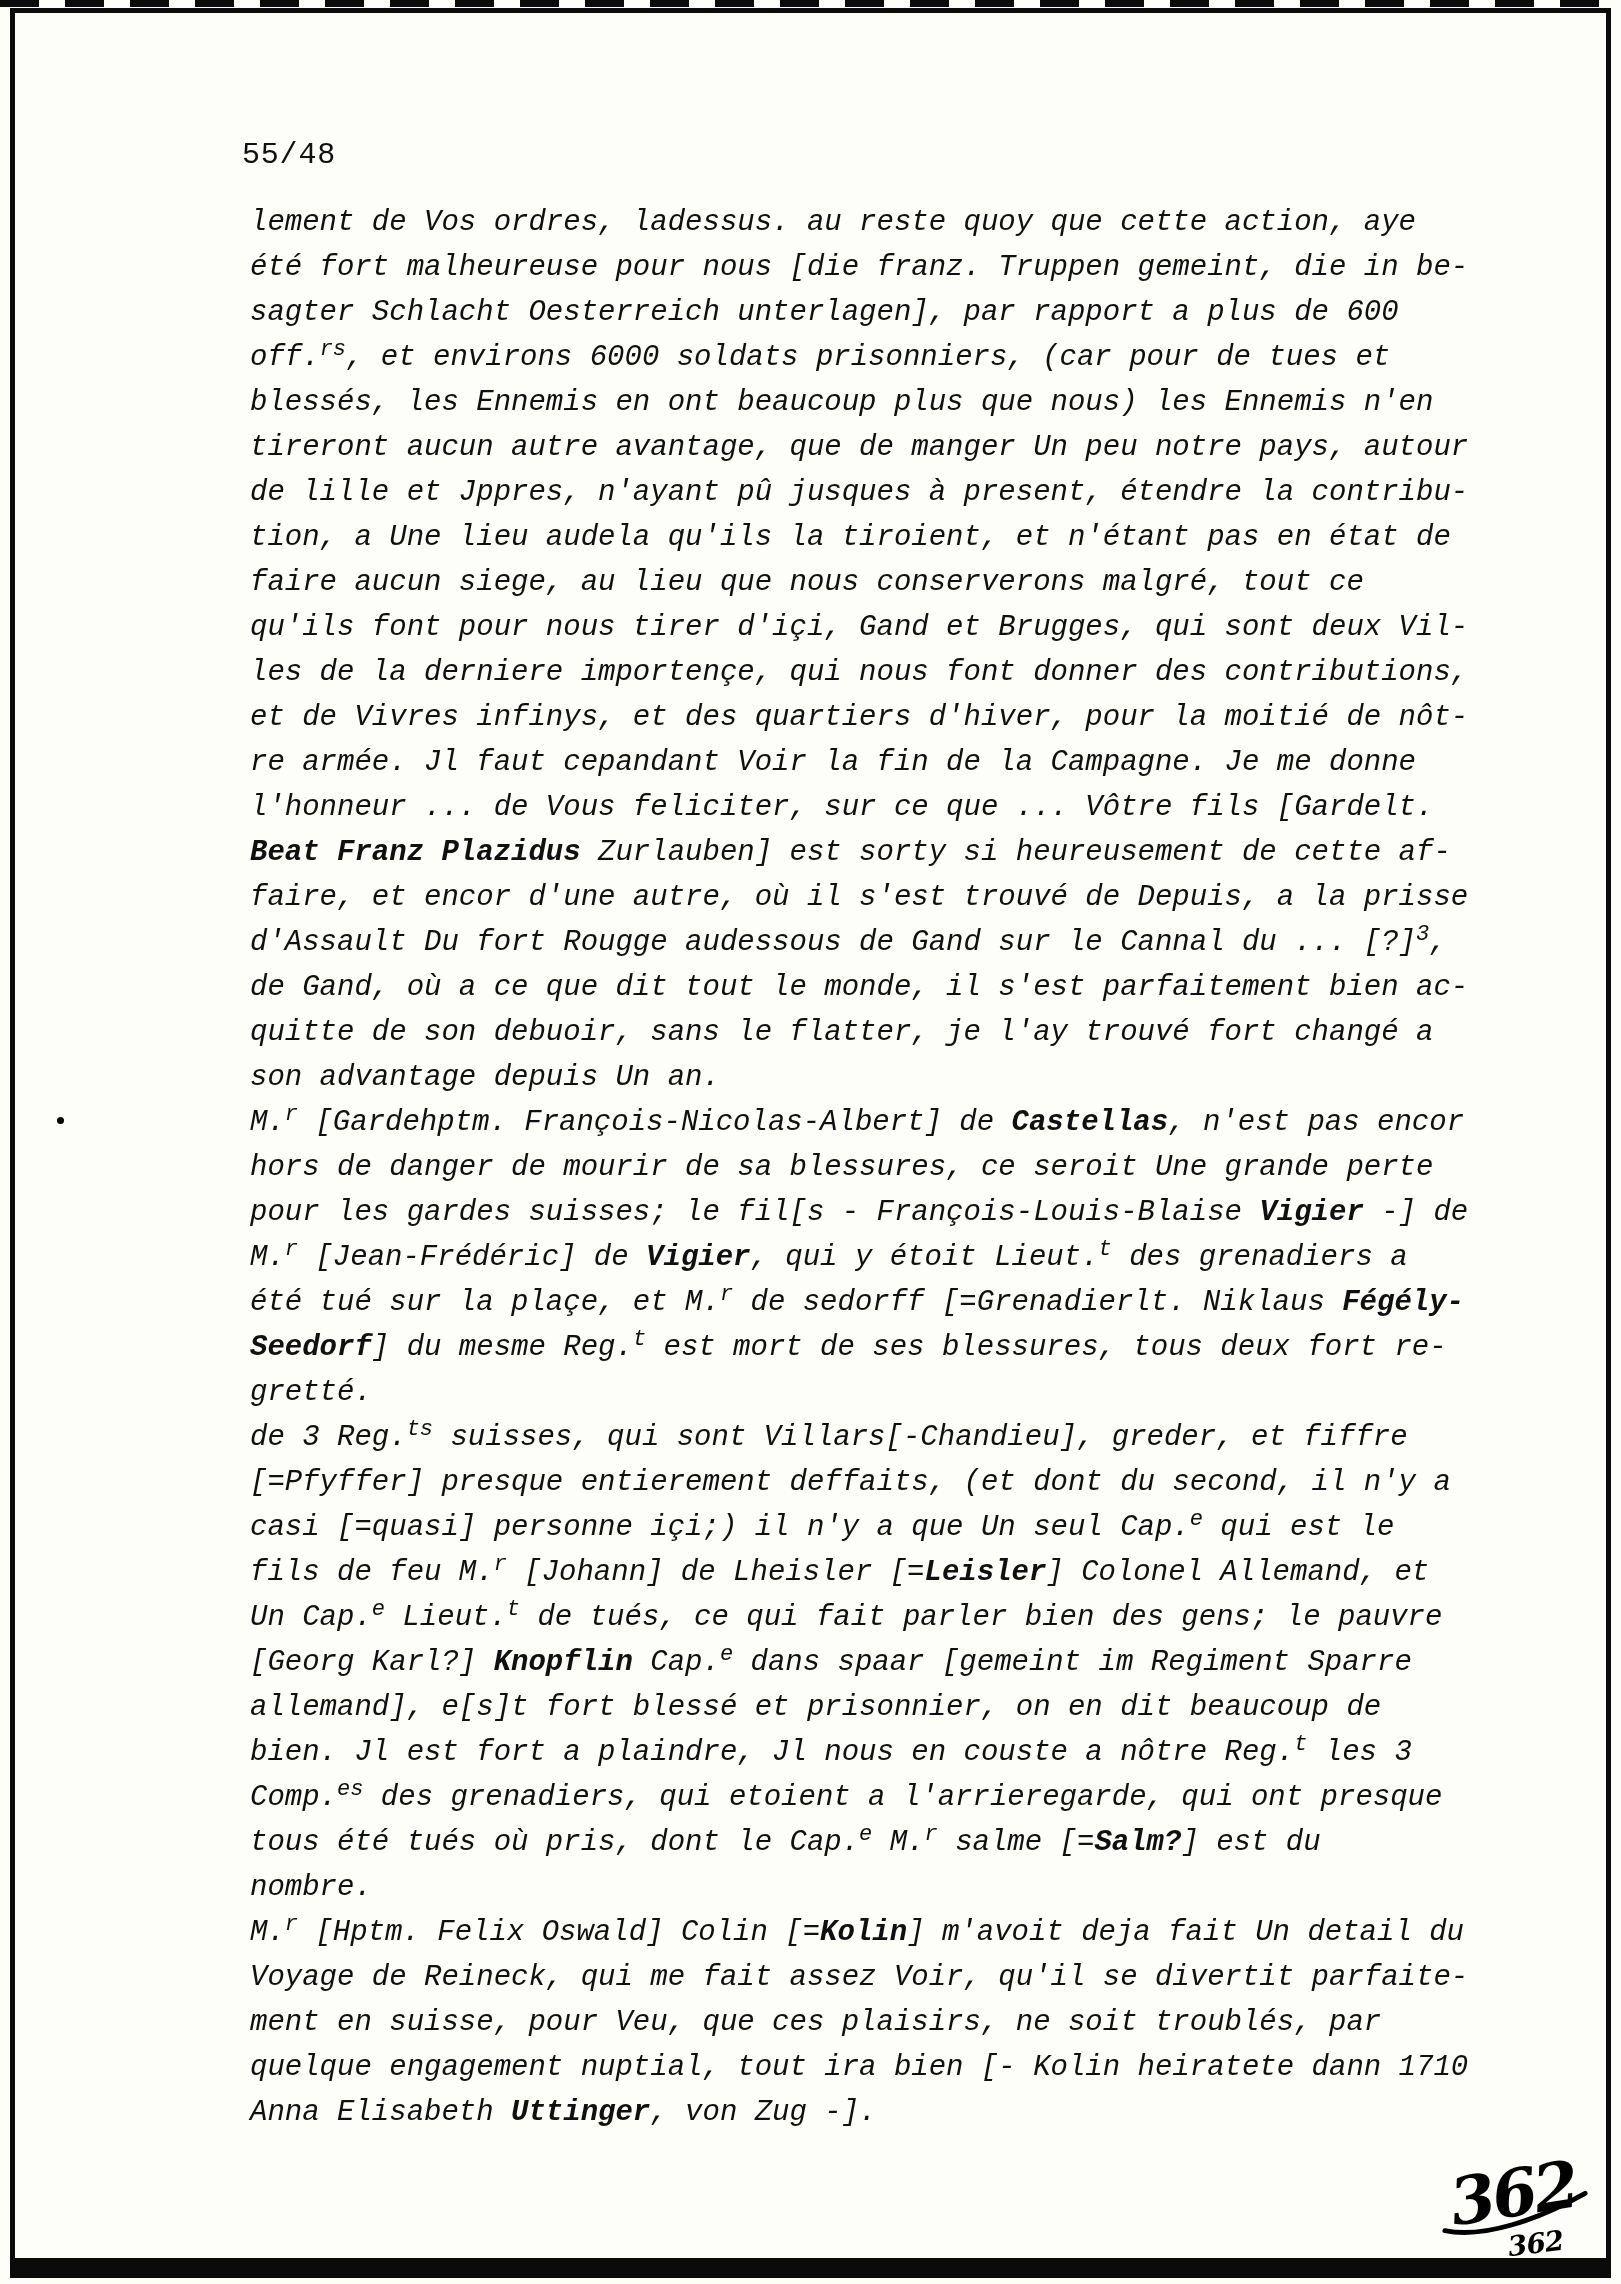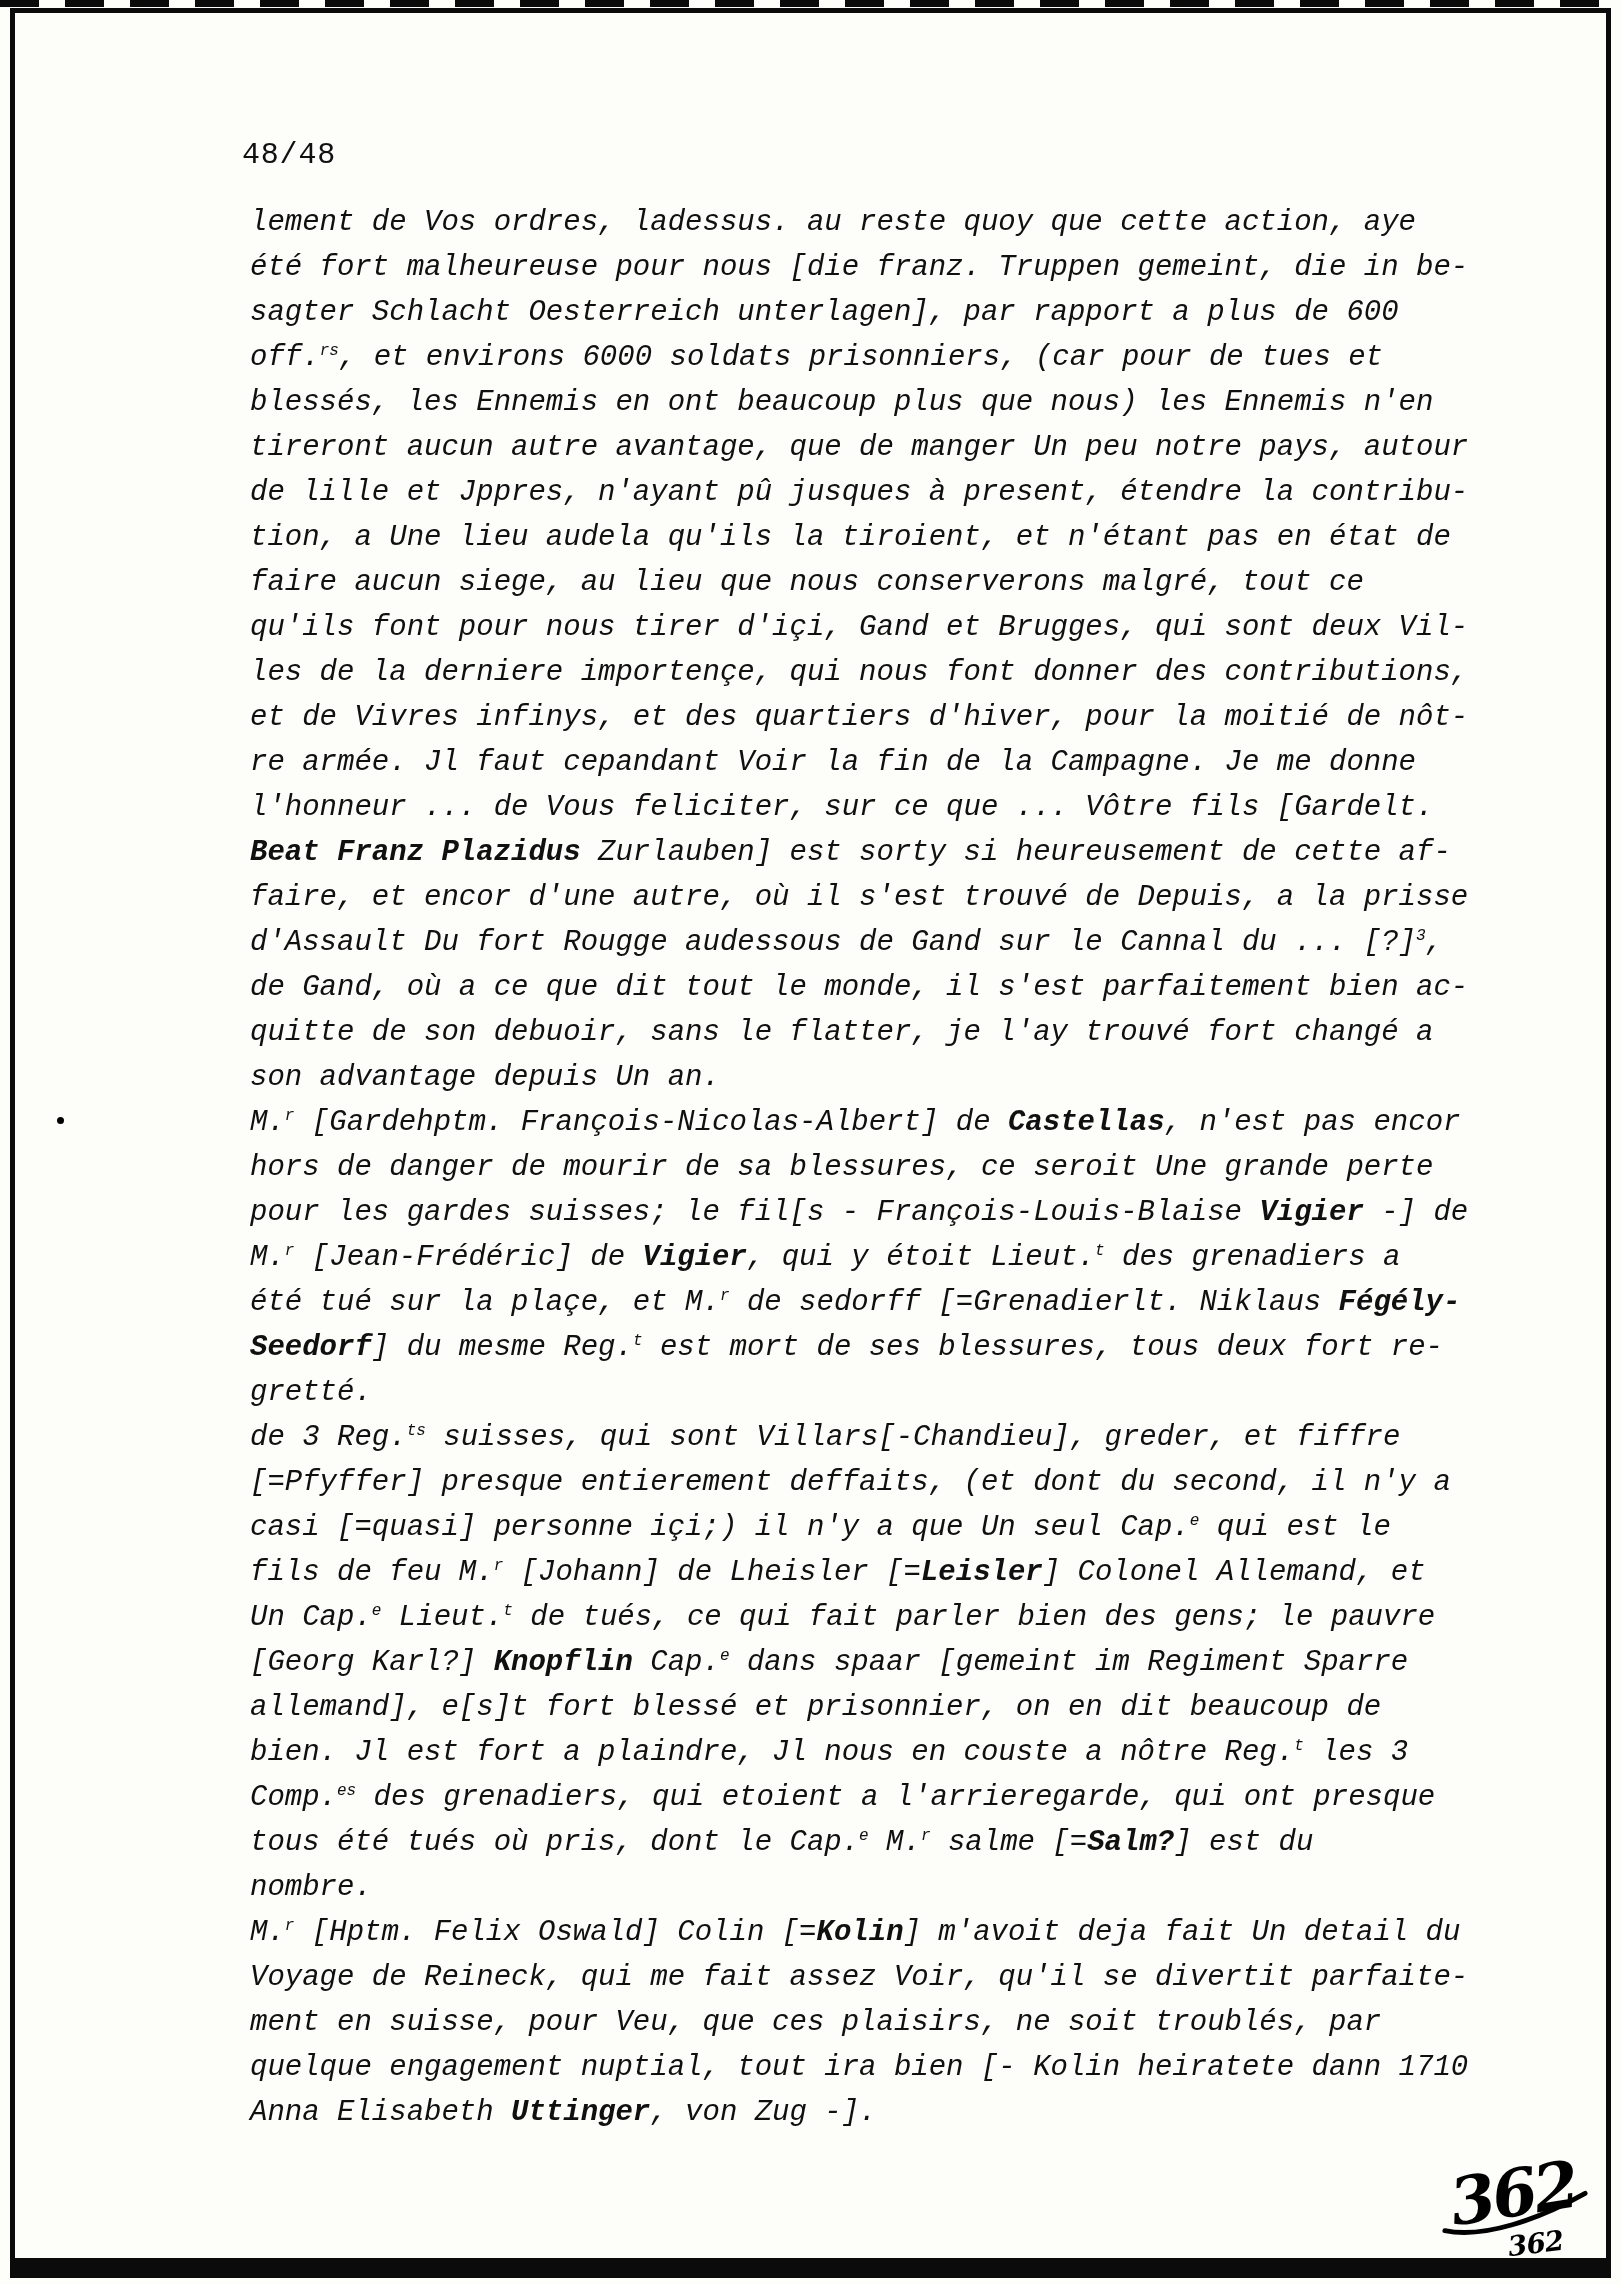--- a/index.html
+++ b/index.html
@@ -31,21 +31,21 @@
     font-size: 30px; font-style: normal; letter-spacing: 0.8px;
   }
   .doc {
     position: absolute; left: 250px; top: 200px; width: 1329px;
     font-style: italic; font-size: 29px; line-height: 45px;
     white-space: pre;
   }
   .line { height: 45px; }
   .b { font-weight: bold; }
   sup {
-    font-size: 16px; line-height: 0;
+    font-size: 22px; line-height: 0;
     position: relative; top: -10.5px; vertical-align: baseline;
   }
   .margin-dot {
     position: absolute; left: 57px; top: 1117px;
     width: 7.3px; height: 7.3px; border-radius: 50%; background: #000;
   }
   .hw {
     position: absolute;
     font-family: "DejaVu Serif", "Liberation Serif", serif;
     font-style: italic; font-weight: bold; color: #000;
@@ -55,21 +55,21 @@
   .hw-flourish { position: absolute; right: 31px; bottom: 42px; width: 150px; height: 60px; }
 </style>
 </head>
 <body>
 
 <div class="page">
   <div class="top-dashes"></div>
   <div class="border-frame"></div>
   <div class="bottom-bar"></div>
 
-  <div class="page-number">48/48</div>
+  <div class="page-number">55/48</div>
 
   <div class="margin-dot"></div>
 
   <div class="doc"><div class="line"><span>lement de Vos ordres, ladessus. au reste quoy que cette action, aye</span></div><div class="line"><span>été fort malheureuse pour nous [die franz. Truppen gemeint, die in be-</span></div><div class="line"><span>sagter Schlacht Oesterreich unterlagen], par rapport a plus de 600</span></div><div class="line"><span>off.</span><sup>rs</sup><span>, et environs 6000 soldats prisonniers, (car pour de tues et</span></div><div class="line"><span>blessés, les Ennemis en ont beaucoup plus que nous) les Ennemis n'en</span></div><div class="line"><span>tireront aucun autre avantage, que de manger Un peu notre pays, autour</span></div><div class="line"><span>de lille et Jppres, n'ayant pû jusques à present, étendre la contribu-</span></div><div class="line"><span>tion, a Une lieu audela qu'ils la tiroient, et n'étant pas en état de</span></div><div class="line"><span>faire aucun siege, au lieu que nous conserverons malgré, tout ce</span></div><div class="line"><span>qu'ils font pour nous tirer d'içi, Gand et Brugges, qui sont deux Vil-</span></div><div class="line"><span>les de la derniere importençe, qui nous font donner des contributions,</span></div><div class="line"><span>et de Vivres infinys, et des quartiers d'hiver, pour la moitié de nôt-</span></div><div class="line"><span>re armée. Jl faut cepandant Voir la fin de la Campagne. Je me donne</span></div><div class="line"><span>l'honneur ... de Vous feliciter, sur ce que ... Vôtre fils [Gardelt.</span></div><div class="line"><span class="b">Beat Franz Plazidus</span><span> Zurlauben] est sorty si heureusement de cette af-</span></div><div class="line"><span>faire, et encor d'une autre, où il s'est trouvé de Depuis, a la prisse</span></div><div class="line"><span>d'Assault Du fort Rougge audessous de Gand sur le Cannal du ... [?]</span><sup>3</sup><span>,</span></div><div class="line"><span>de Gand, où a ce que dit tout le monde, il s'est parfaitement bien ac-</span></div><div class="line"><span>quitte de son debuoir, sans le flatter, je l'ay trouvé fort changé a</span></div><div class="line"><span>son advantage depuis Un an.</span></div><div class="line"><span>M.</span><sup>r</sup><span> [Gardehptm. François-Nicolas-Albert] de </span><span class="b">Castellas</span><span>, n'est pas encor</span></div><div class="line"><span>hors de danger de mourir de sa blessures, ce seroit Une grande perte</span></div><div class="line"><span>pour les gardes suisses; le fil[s - François-Louis-Blaise </span><span class="b">Vigier</span><span> -] de</span></div><div class="line"><span>M.</span><sup>r</sup><span> [Jean-Frédéric] de </span><span class="b">Vigier</span><span>, qui y étoit Lieut.</span><sup>t</sup><span> des grenadiers a</span></div><div class="line"><span>été tué sur la plaçe, et M.</span><sup>r</sup><span> de sedorff [=Grenadierlt. Niklaus </span><span class="b">Fégély-</span></div><div class="line"><span class="b">Seedorf</span><span>] du mesme Reg.</span><sup>t</sup><span> est mort de ses blessures, tous deux fort re-</span></div><div class="line"><span>gretté.</span></div><div class="line"><span>de 3 Reg.</span><sup>ts</sup><span> suisses, qui sont Villars[-Chandieu], greder, et fiffre</span></div><div class="line"><span>[=Pfyffer] presque entierement deffaits, (et dont du second, il n'y a</span></div><div class="line"><span>casi [=quasi] personne içi;) il n'y a que Un seul Cap.</span><sup>e</sup><span> qui est le</span></div><div class="line"><span>fils de feu M.</span><sup>r</sup><span> [Johann] de Lheisler [=</span><span class="b">Leisler</span><span>] Colonel Allemand, et</span></div><div class="line"><span>Un Cap.</span><sup>e</sup><span> Lieut.</span><sup>t</sup><span> de tués, ce qui fait parler bien des gens; le pauvre</span></div><div class="line"><span>[Georg Karl?] </span><span class="b">Knopflin</span><span> Cap.</span><sup>e</sup><span> dans spaar [gemeint im Regiment Sparre</span></div><div class="line"><span>allemand], e[s]t fort blessé et prisonnier, on en dit beaucoup de</span></div><div class="line"><span>bien. Jl est fort a plaindre, Jl nous en couste a nôtre Reg.</span><sup>t</sup><span> les 3</span></div><div class="line"><span>Comp.</span><sup>es</sup><span> des grenadiers, qui etoient a l'arrieregarde, qui ont presque</span></div><div class="line"><span>tous été tués où pris, dont le Cap.</span><sup>e</sup><span> M.</span><sup>r</sup><span> salme [=</span><span class="b">Salm?</span><span>] est du</span></div><div class="line"><span>nombre.</span></div><div class="line"><span>M.</span><sup>r</sup><span> [Hptm. Felix Oswald] Colin [=</span><span class="b">Kolin</span><span>] m'avoit deja fait Un detail du</span></div><div class="line"><span>Voyage de Reineck, qui me fait assez Voir, qu'il se divertit parfaite-</span></div><div class="line"><span>ment en suisse, pour Veu, que ces plaisirs, ne soit troublés, par</span></div><div class="line"><span>quelque engagement nuptial, tout ira bien [- Kolin heiratete dann 1710</span></div><div class="line"><span>Anna Elisabeth </span><span class="b">Uttinger</span><span>, von Zug -].</span></div></div>
 
   <svg class="hw-flourish" viewBox="0 0 185 74" xmlns="http://www.w3.org/2000/svg">
     <path d="M6,60 C54,70 122,46 179,14" fill="none" stroke="#000" stroke-width="6" stroke-linecap="round"></path>
   </svg>
   <span class="hw hw-big">362</span>
   <span class="hw hw-small">362</span>

